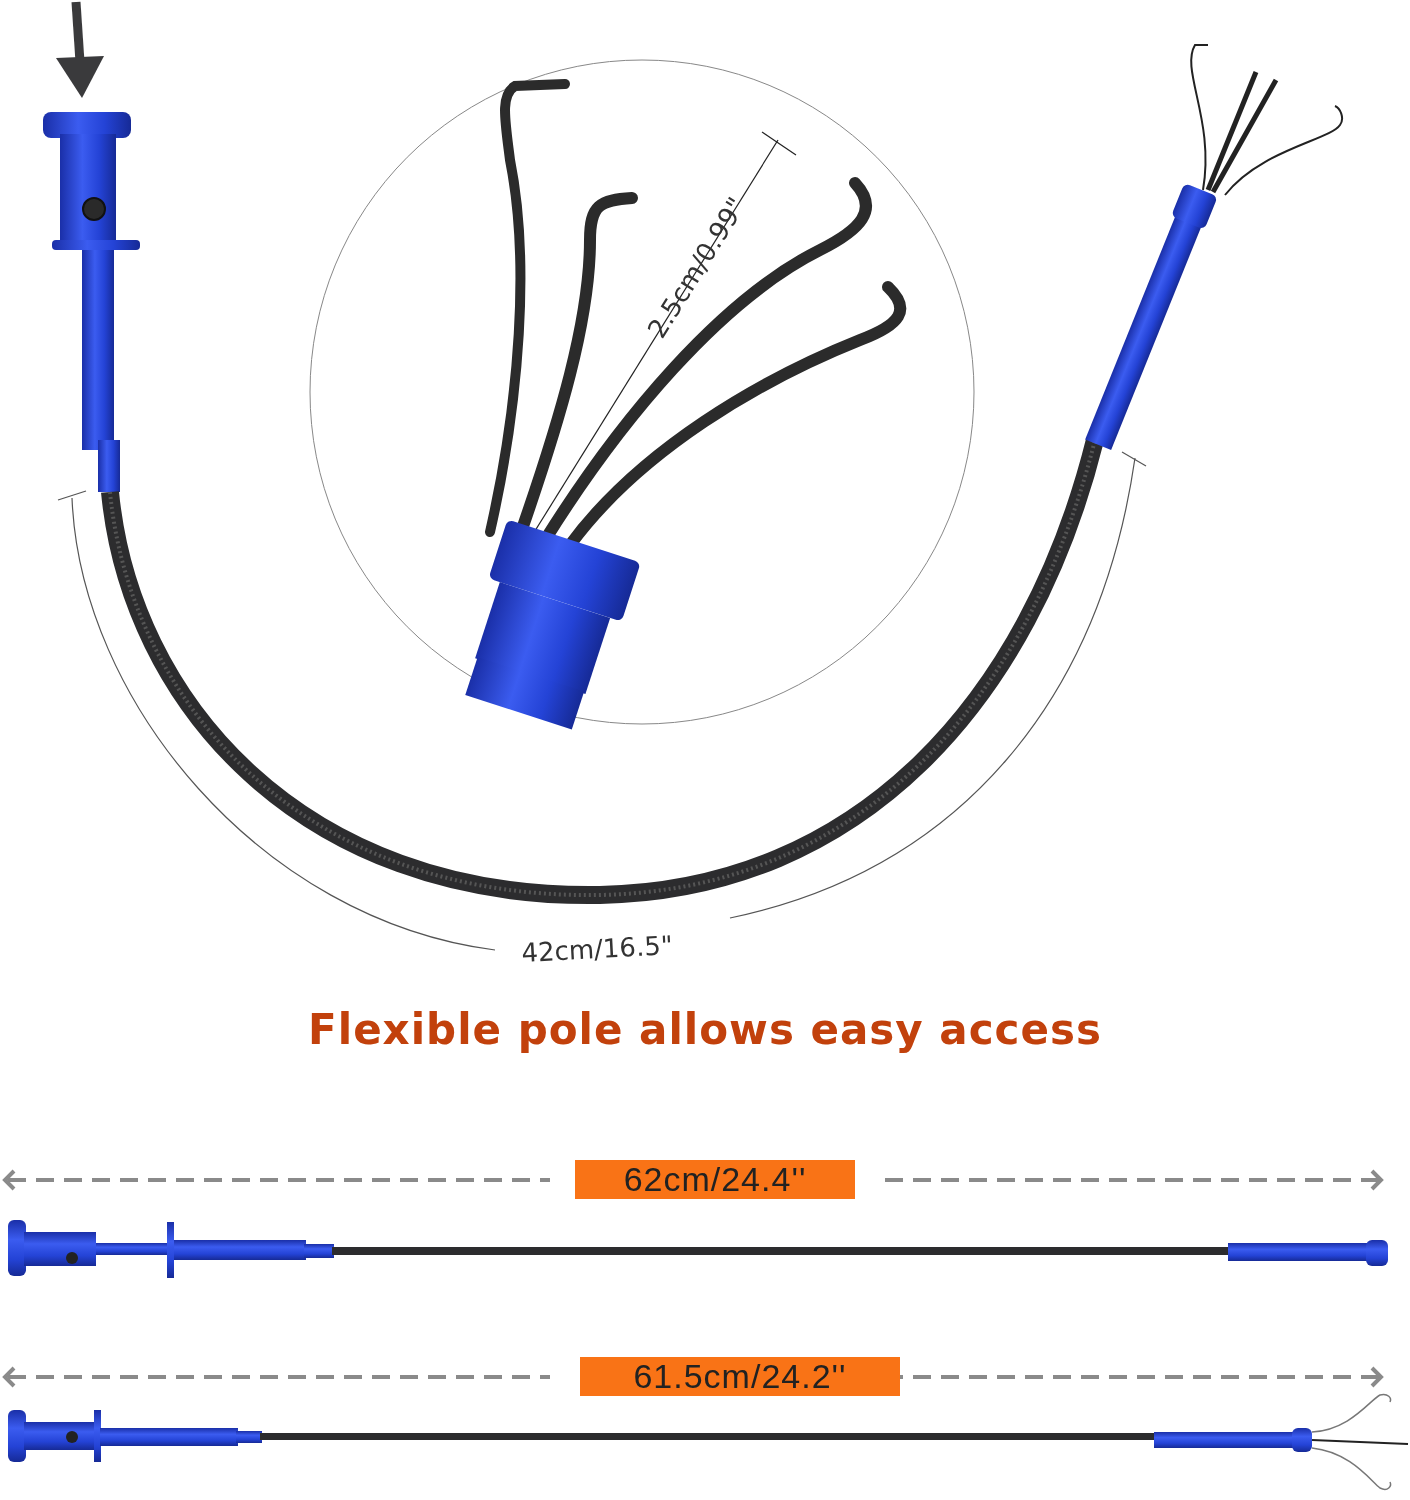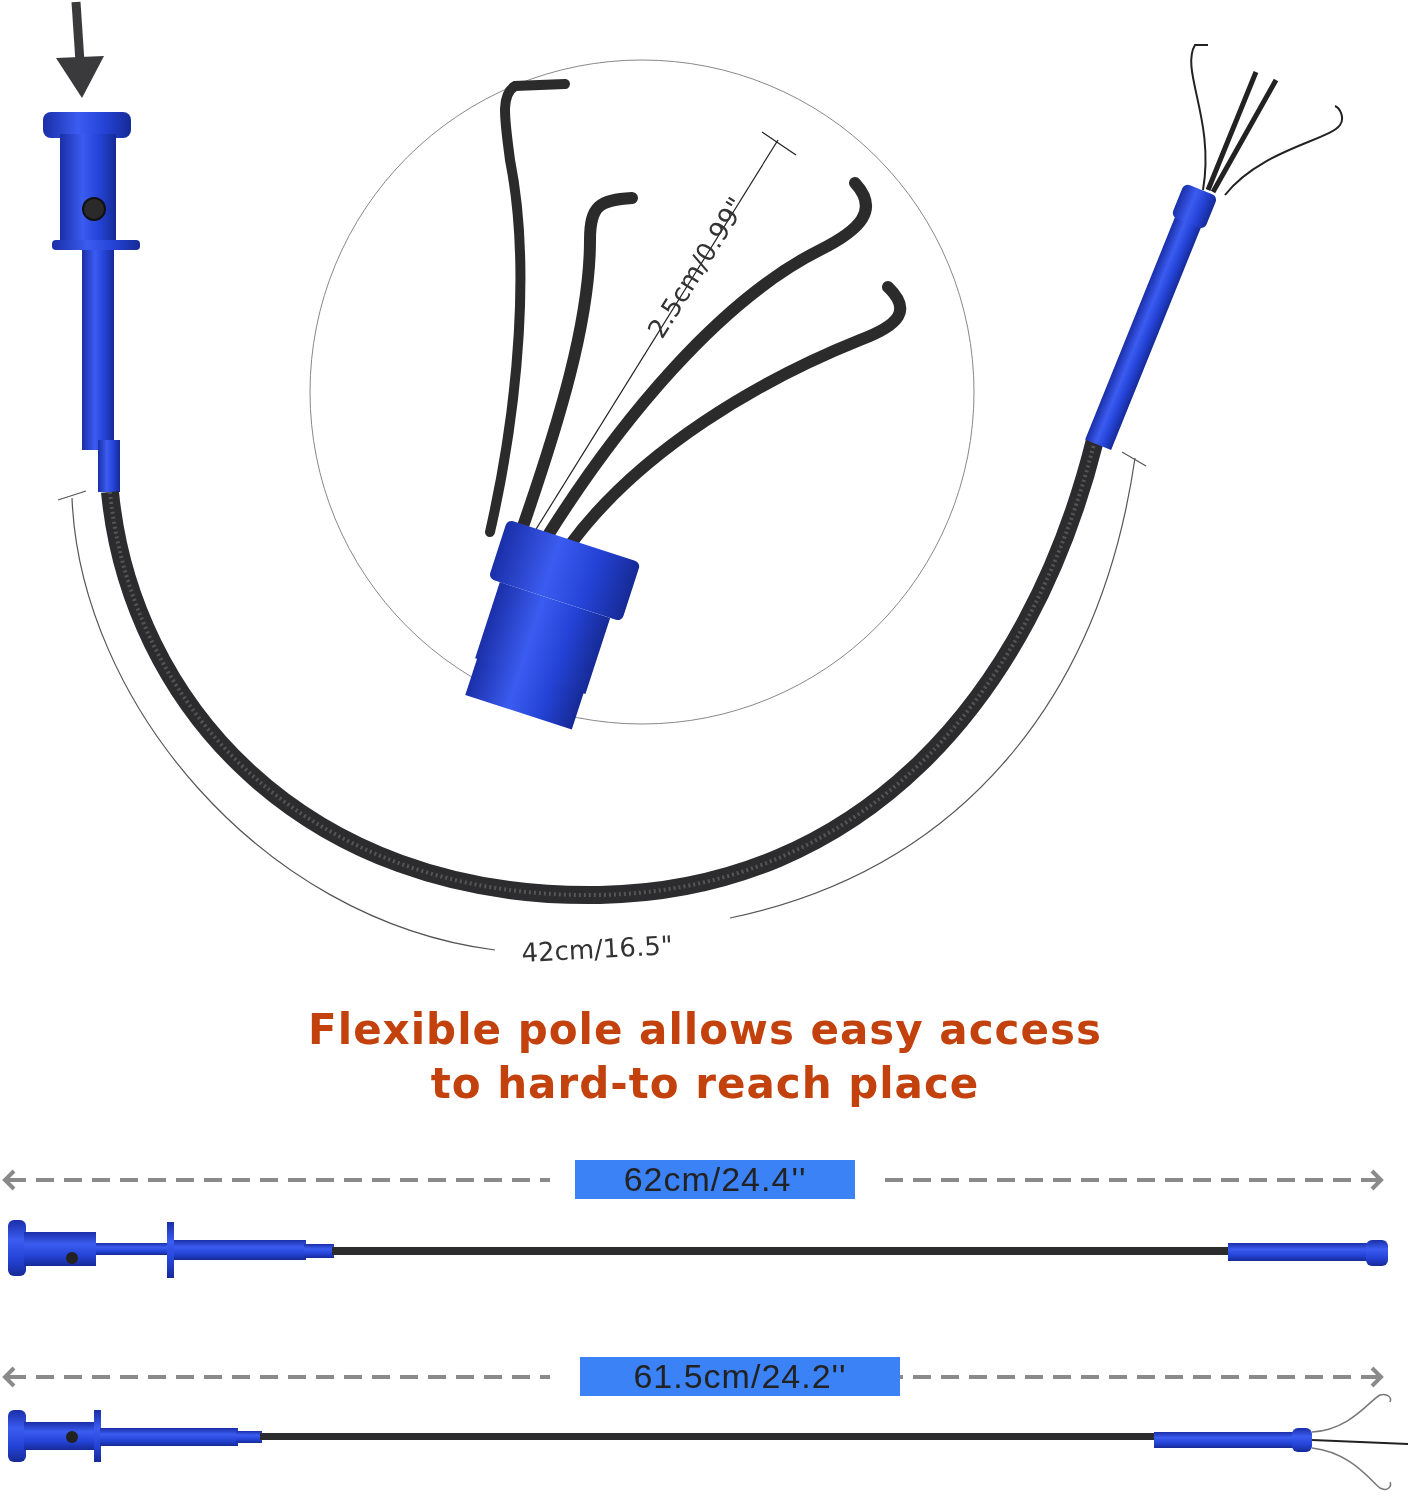--- a/index.html
+++ b/index.html
@@ -4,21 +4,21 @@
 <style>
   html, body { margin:0; padding:0; background:#ffffff; }
   body { width:1410px; height:1500px; position:relative; overflow:hidden;
          font-family:"Liberation Sans", sans-serif; }
   .layer { position:absolute; left:0; top:0; }
   .headline { position:absolute; left:0; width:1410px; text-align:center;
               font-family:"DejaVu Sans", sans-serif; font-weight:bold;
               color:#c2410c; font-size:42px; letter-spacing:1px; line-height:54px; }
   .dim { position:absolute; text-align:center; color:#222;
          font-family:"Liberation Sans", sans-serif; font-size:34px; letter-spacing:1px;
-         background:#3b82f6; padding:0 30px; }
+         background:#f97316; padding:0 30px; }
   .svgtext { font-family:"DejaVu Sans", sans-serif; fill:#333; }
 </style>
 </head>
 <body>
 
 <svg class="layer" width="1410" height="1000" viewBox="0 0 1410 1000">
   <defs>
     <linearGradient id="blueG" x1="0" x2="1" y1="0" y2="0">
       <stop offset="0" stop-color="#1a2fa8"></stop>
       <stop offset="0.4" stop-color="#3b5cf0"></stop>
@@ -81,21 +81,20 @@
     <line x1="58" y1="500" x2="86" y2="491"></line>
     <path d="M72 498 C 80 700, 260 920, 495 950"></path>
     <path d="M730 918 C 960 870, 1100 700, 1135 458"></path>
     <line x1="1122" y1="452" x2="1146" y2="466"></line>
   </g>
   <text class="svgtext" x="0" y="0" font-size="26" transform="translate(522,962) rotate(-3)">42cm/16.5"</text>
 </svg>
 
 <div class="headline" style="top:1003px;">
   <div>Flexible pole allows easy access</div>
-  <div>to hard-to reach place</div>
 </div>
 
 <svg class="layer" width="1410" height="1500" viewBox="0 0 1410 1500" style="pointer-events:none;">
   <defs>
     <linearGradient id="blueV" x1="0" x2="0" y1="0" y2="1">
       <stop offset="0" stop-color="#1a2fa8"></stop>
       <stop offset="0.35" stop-color="#3b5cf0"></stop>
       <stop offset="0.7" stop-color="#2443d6"></stop>
       <stop offset="1" stop-color="#162a96"></stop>
     </linearGradient>

